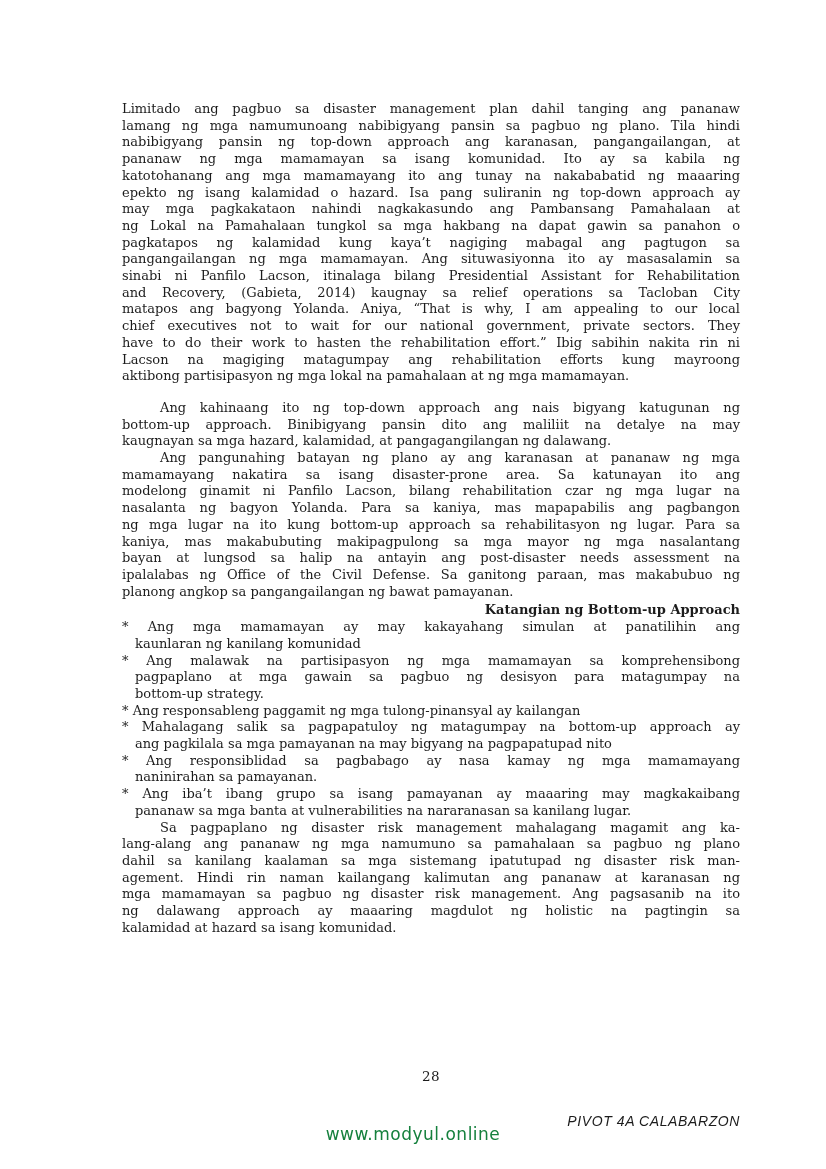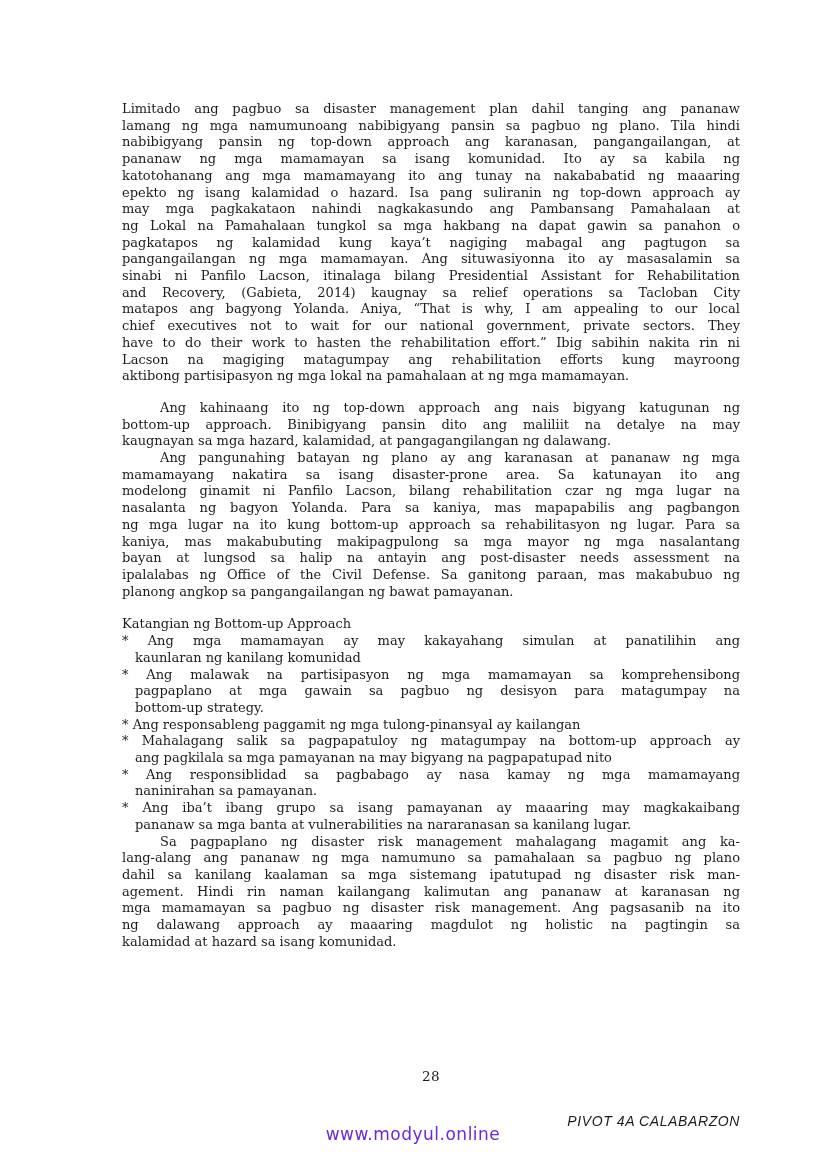--- a/index.html
+++ b/index.html
@@ -18,23 +18,23 @@
   .text-column {
     position: absolute;
     left: 122px; top: 101px;
     width: 618px;
     font-size: 13px;
     line-height: 16.7px;
   }
   .block { margin: 0; }
   .block.gap-before { margin-top: 15px; }
   .block.heading {
-    font-weight: normal;
-    margin-top: 16px;
-    text-align: left;
+    font-weight: bold;
+    margin-top: 2px;
+    text-align: right;
   }
   .ln {
     text-align: justify;
     text-align-last: justify;
   }
   .ln.end { text-align-last: left; }
   .ln.ind { padding-left: 38px; }
   .ln.cont { padding-left: 13px; }
   .footer-page-number {
     position: absolute;
@@ -53,21 +53,21 @@
     letter-spacing: 0.6px;
     text-align: right;
   }
   .watermark {
     position: absolute;
     left: 0; top: 1124px;
     width: 826px;
     text-align: center;
     font-family: "DejaVu Sans", "Liberation Sans", sans-serif;
     font-size: 17px;
-    color: #6d28d9;
+    color: #15803d;
     letter-spacing: 0.5px;
   }
 </style>
 </head>
 <body>
 
 <div class="page">
   <div class="text-column">
       <div class="block">
         <div class="ln">Limitado ang pagbuo sa disaster management plan dahil tanging ang pananaw</div>

